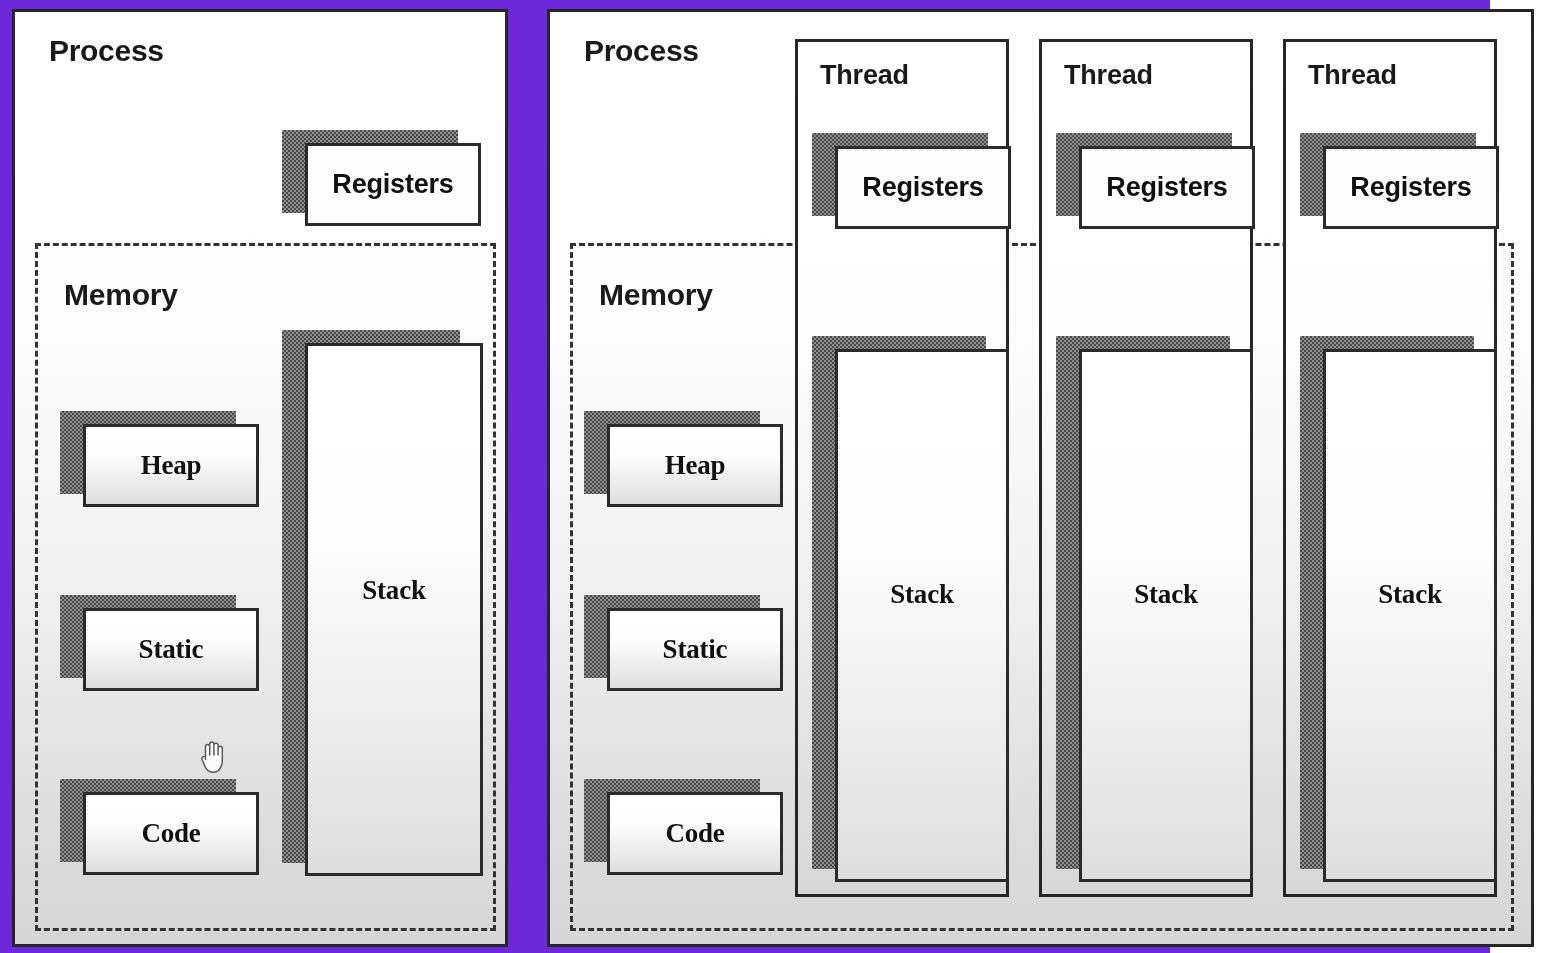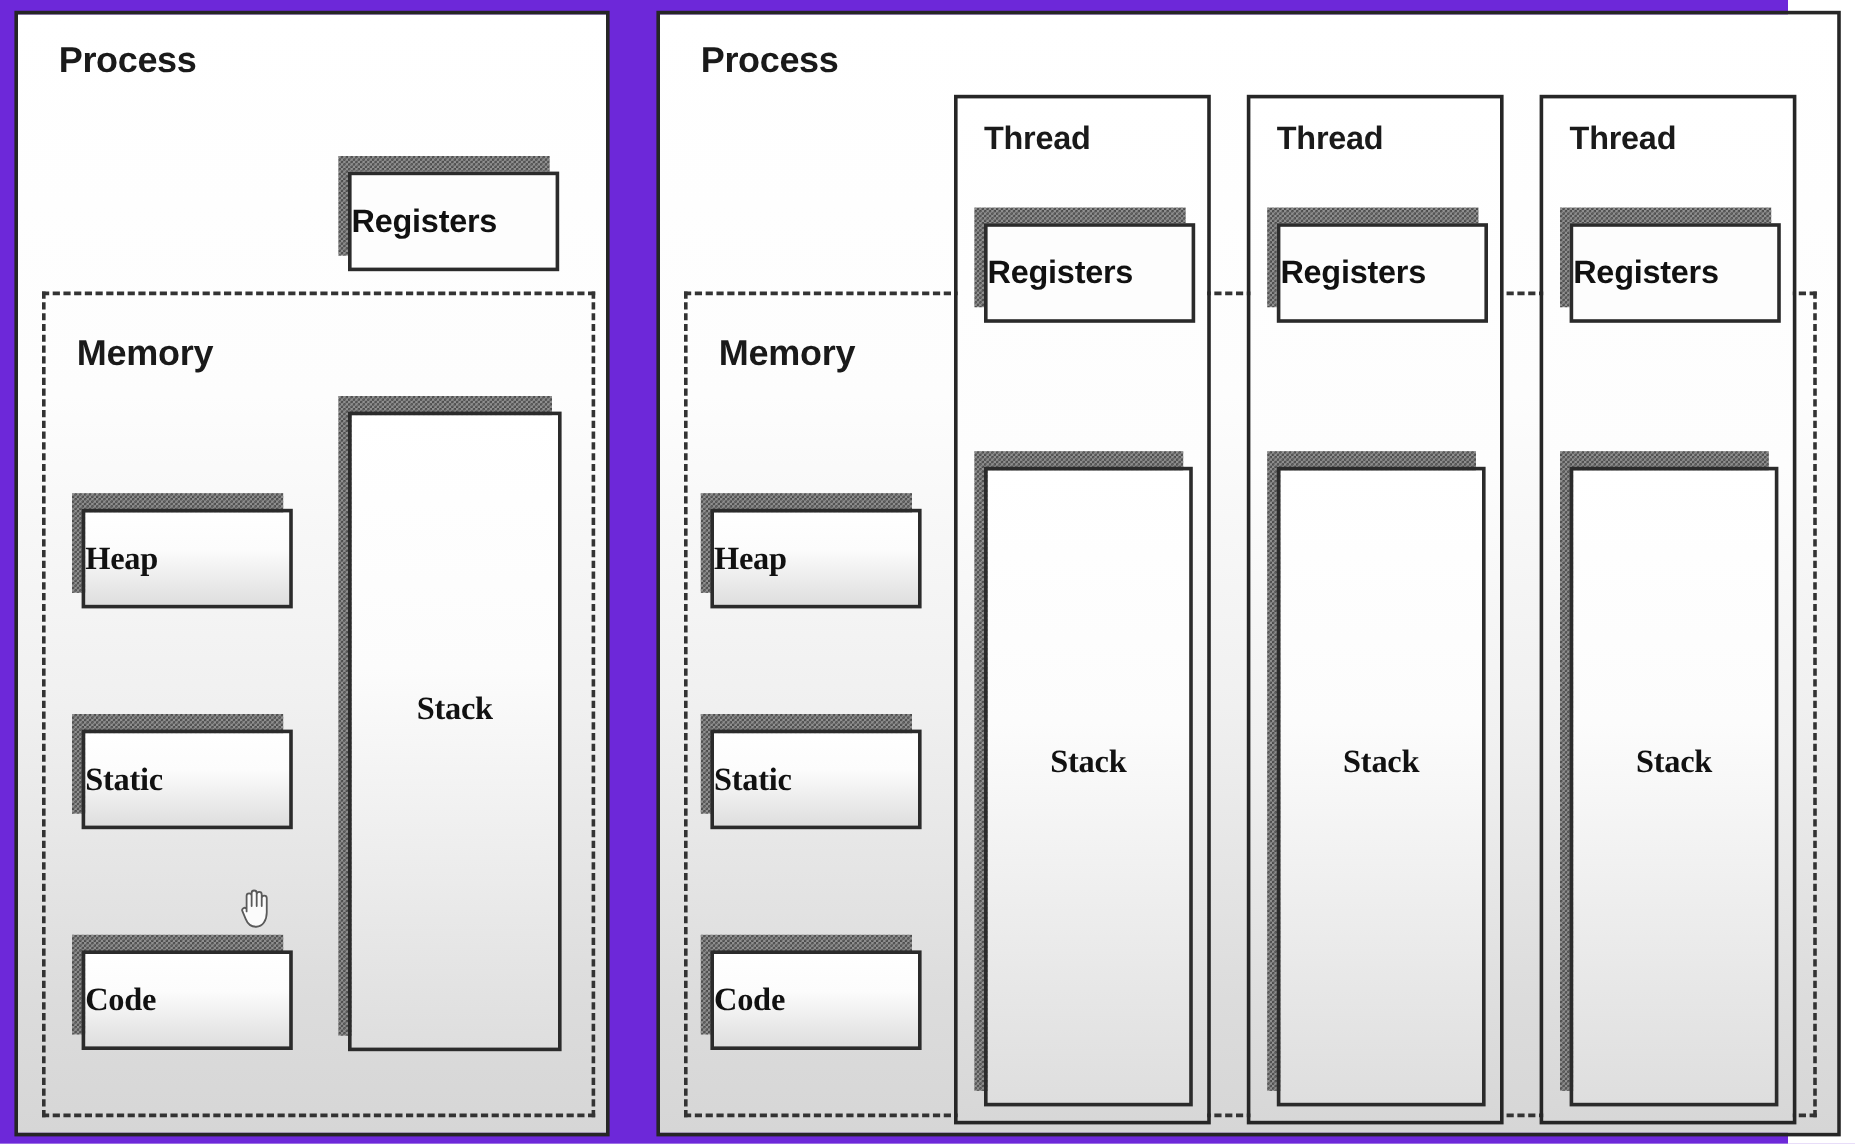--- a/index.html
+++ b/index.html
@@ -77,29 +77,30 @@
     height: 100%;
     background-color: #8f8f8f;
     background-image:
       linear-gradient(45deg, #4a4a4a 25%, transparent 25%, transparent 75%, #4a4a4a 75%),
       linear-gradient(45deg, #4a4a4a 25%, transparent 25%, transparent 75%, #4a4a4a 75%);
     background-size: 4px 4px;
     background-position: 0 0, 2px 2px;
   }
   .sbox .face {
     position: absolute;
-    left: 8px;
+    left: 23px;
     top: 13px;
     width: 100%;
     height: 100%;
     box-sizing: border-box;
     border: 3px solid #2b2b2b;
     background: #fdfdfd;
     display: flex;
     align-items: center;
+    justify-content: center;
   }
   .sbox .face.grad {
     background: linear-gradient(to bottom, #ffffff 0%, #fcfcfc 40%, #ececec 72%, #dedede 100%);
     font-family: Liberation Serif, serif;
   }
   .sbox .label {
     font-size: 27px;
     font-weight: bold;
     color: #111111;
     letter-spacing: -0.2px;
@@ -119,21 +120,20 @@
     right: 0;
     text-align: center;
   }
 
   
   .thread {
     position: absolute;
     box-sizing: border-box;
     border: 3px solid #262626;
     background: linear-gradient(to bottom, #ffffff 0%, #fdfdfd 36%, #f0f0f0 64%, #dddddd 90%, #d7d7d7 100%);
-    margin-top: 40px;
   }
   .thread-title {
     position: absolute;
     left: 22px;
     top: 18px;
     font-size: 27px;
     font-weight: bold;
     color: #1a1a1a;
     letter-spacing: -0.2px;
     white-space: nowrap;

